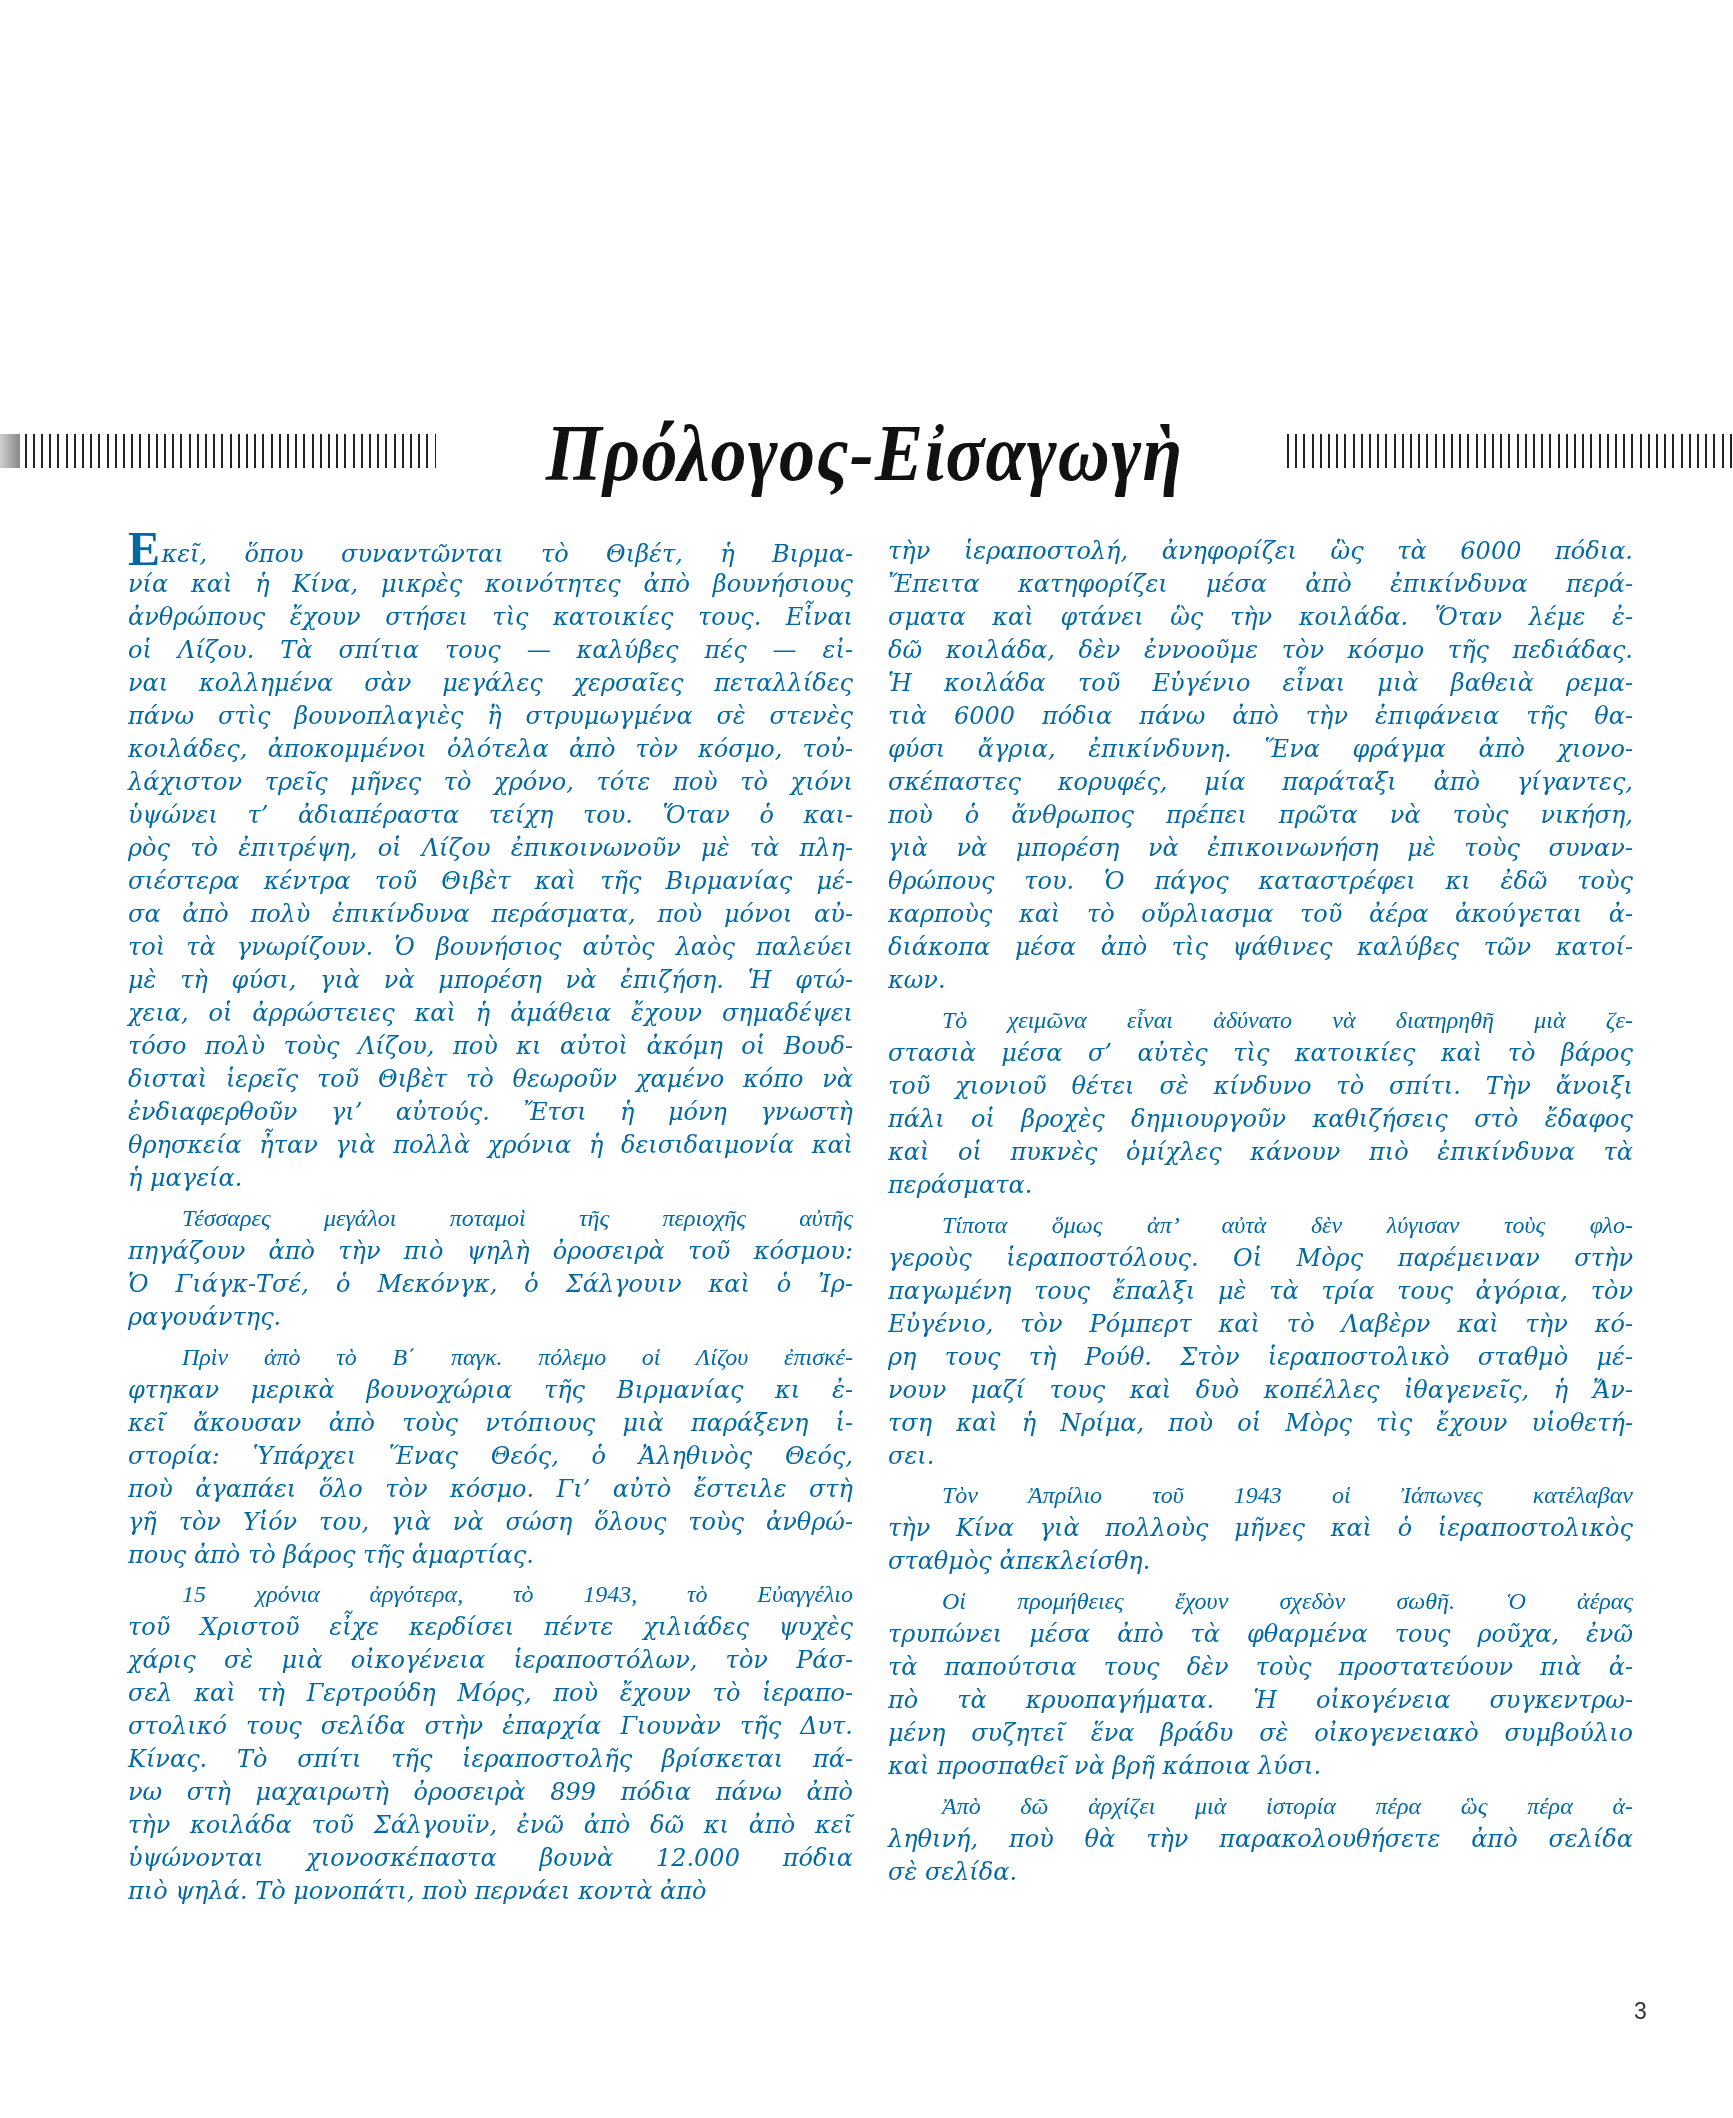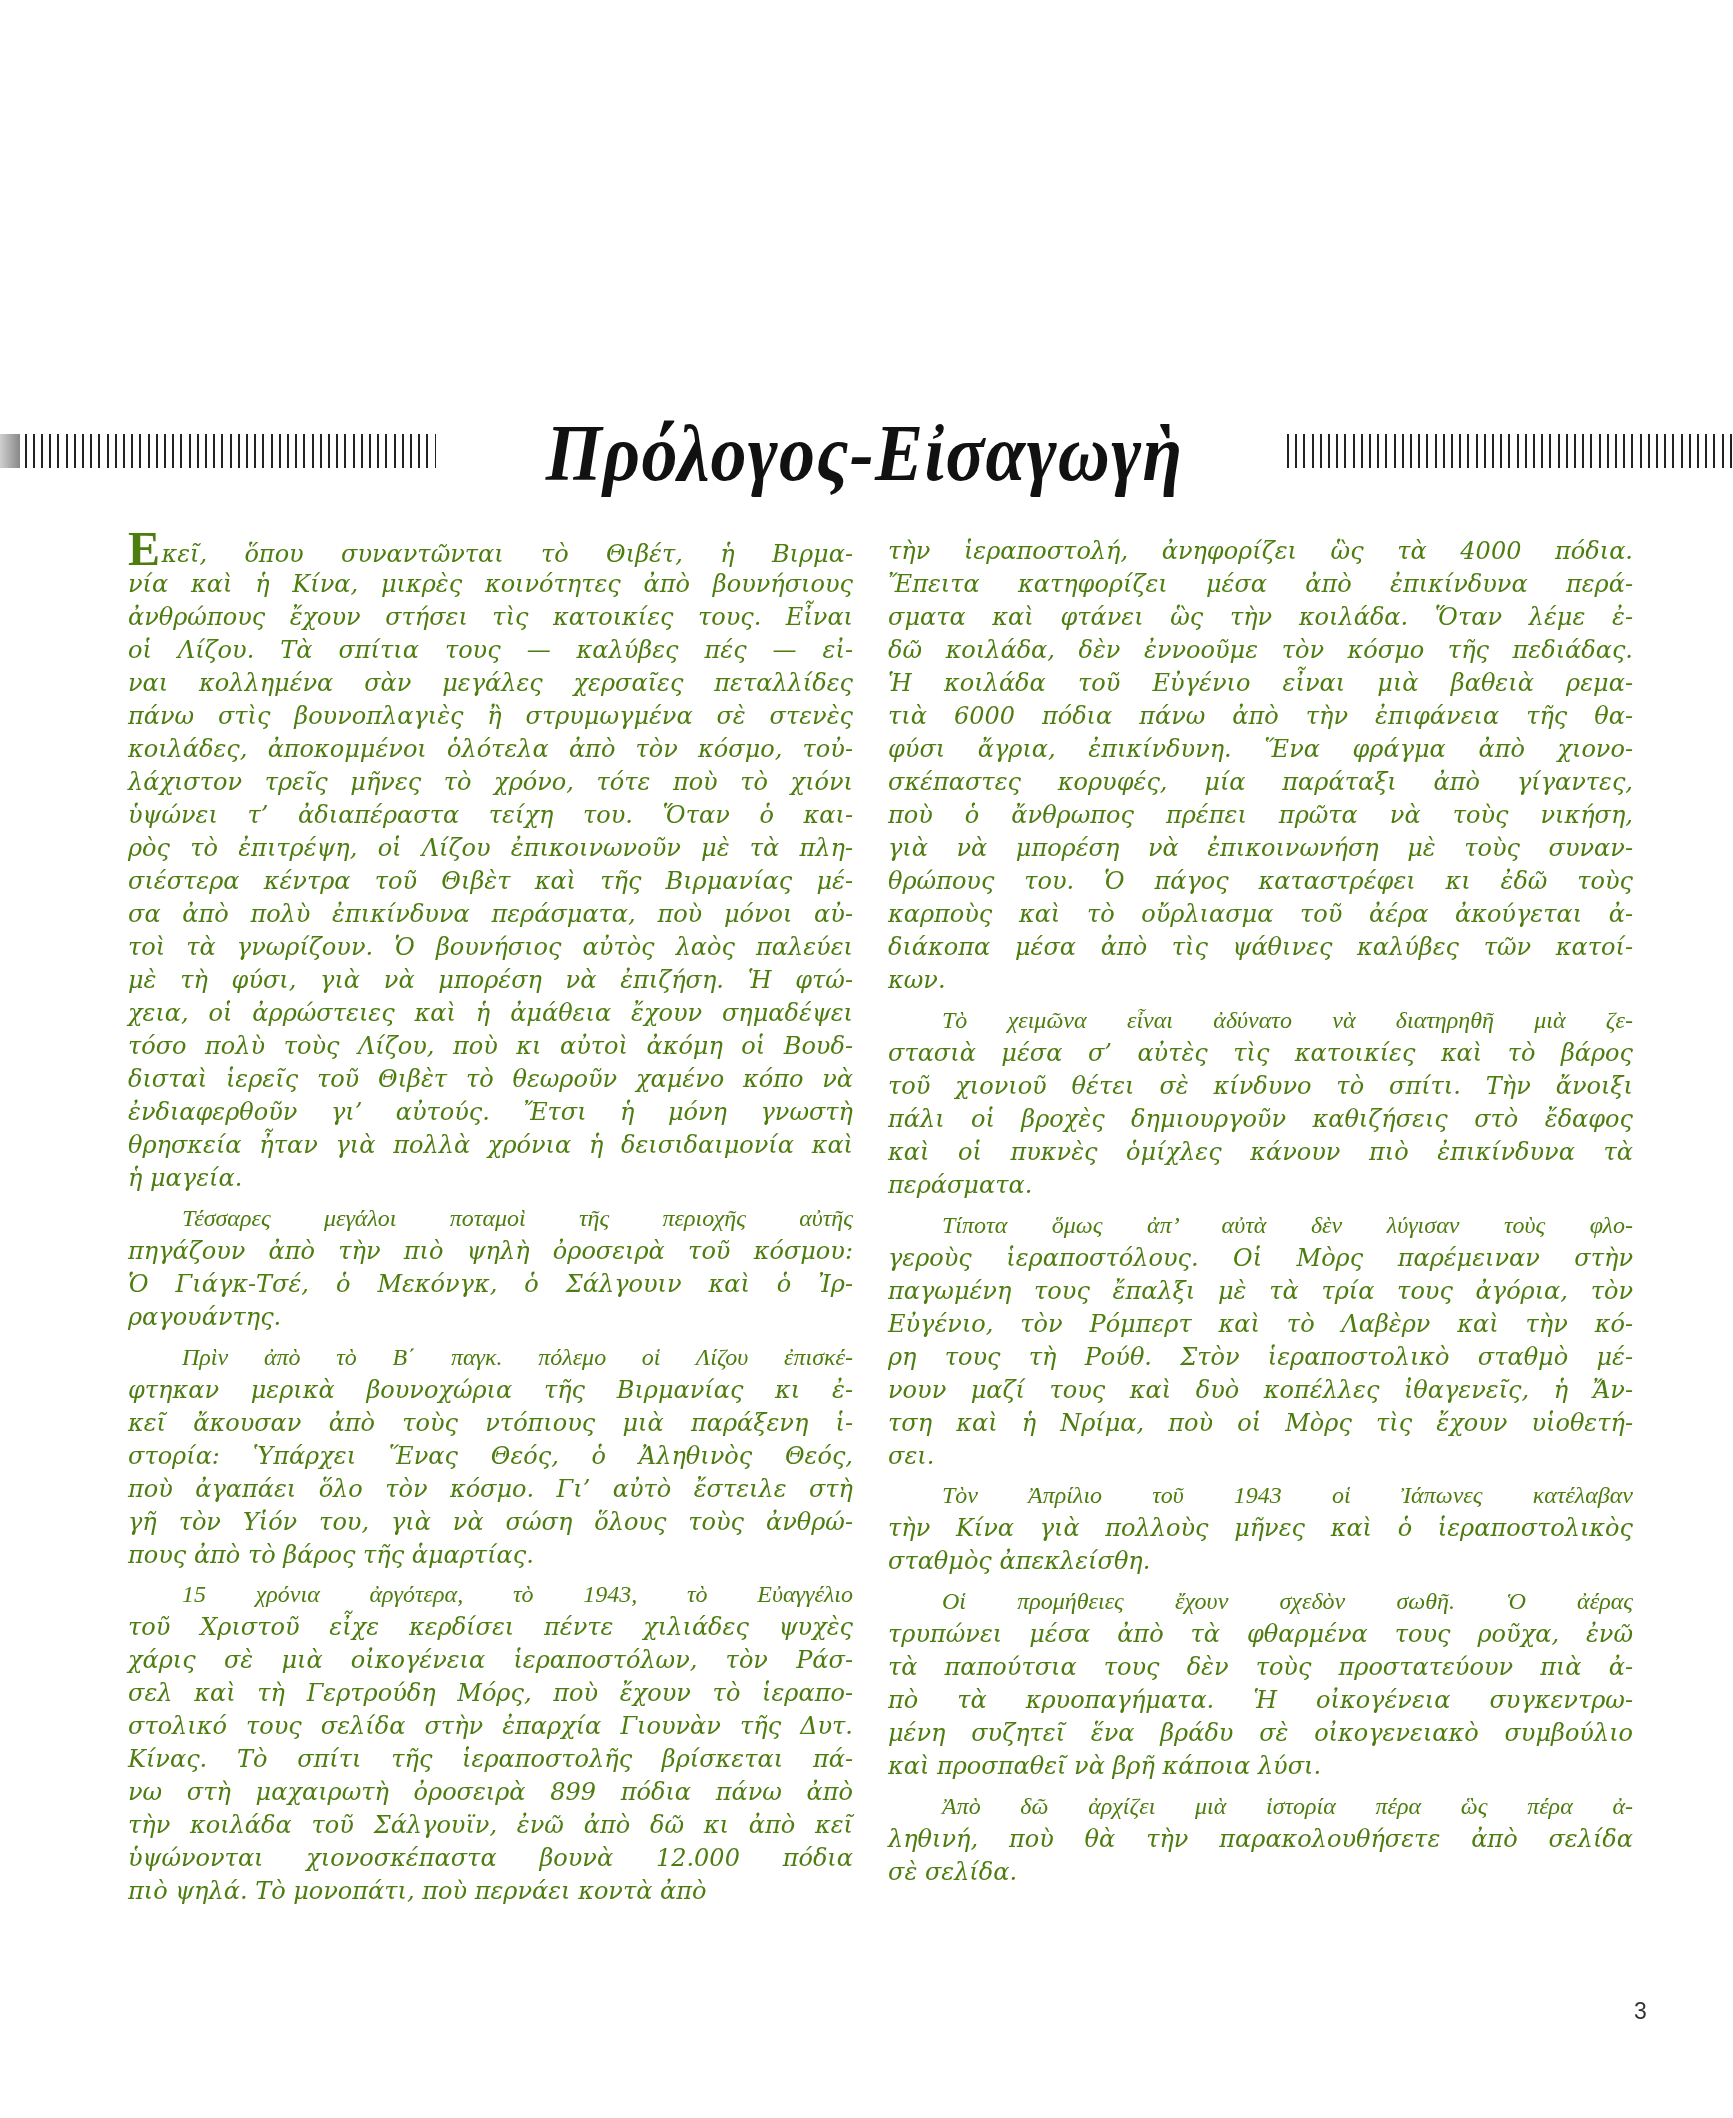--- a/index.html
+++ b/index.html
@@ -19,21 +19,21 @@
   .bars-right { left: 1287px; width: 447px;
     background: repeating-linear-gradient(90deg, #222 0px, #222 2px, transparent 2px, transparent 8.2px); }
   .title { position: absolute; left: 456px; top: -20.4px; width: 817px; text-align: center;
     font-family: "Liberation Serif", "DejaVu Serif", serif; font-weight: bold; font-style: italic;
     font-size: 80px; line-height: 102px; letter-spacing: 1.4px; color: #111;
     transform: scaleX(0.9); transform-origin: center; }
 
   
   .col { position: absolute; top: 535px; font-style: italic;
     font-family: "DejaVu Serif", "Liberation Serif", serif;
-    font-size: 24px; line-height: 33px; color: #4d7c0f; }
+    font-size: 24px; line-height: 33px; color: #0369a1; }
   .col-left { left: 128px; width: 725px; }
   .col-right { left: 888px; width: 745px; }
   .line { display: block; white-space: nowrap; text-align: justify; text-align-last: justify; height: 33px; }
   .line.last { text-align-last: left; }
   .line.indent { padding-left: 54px; font-family: Liberation Serif, serif; }
   .para-gap { display: block; height: 6.8px; }
   .dropcap { font-style: normal; font-weight: bold; font-size: 48px; line-height: 27px;
     font-family: "Liberation Serif", serif; display: inline-block; margin-right: 1.4px; vertical-align: -2.7px; }
 
   .page-number { position: absolute; left: 1634px; top: 1998px;
@@ -88,21 +88,21 @@
     <span class="line">χάρις σὲ μιὰ οἰκογένεια ἱεραποστόλων, τὸν Ράσ-</span>
     <span class="line">σελ καὶ τὴ Γερτρούδη Μόρς, ποὺ ἔχουν τὸ ἱεραπο-</span>
     <span class="line">στολικό τους σελίδα στὴν ἐπαρχία Γιουνὰν τῆς Δυτ.</span>
     <span class="line">Κίνας. Τὸ σπίτι τῆς ἱεραποστολῆς βρίσκεται πά-</span>
     <span class="line">νω στὴ μαχαιρωτὴ ὀροσειρὰ 899 πόδια πάνω ἀπὸ</span>
     <span class="line">τὴν κοιλάδα τοῦ Σάλγουϊν, ἐνῶ ἀπὸ δῶ κι ἀπὸ κεῖ</span>
     <span class="line">ὑψώνονται χιονοσκέπαστα βουνὰ 12.000 πόδια</span>
     <span class="line last">πιὸ ψηλά. Τὸ μονοπάτι, ποὺ περνάει κοντὰ ἀπὸ</span>
   </div>
 <div class="col col-right" id="col-right">
-    <span class="line">τὴν ἱεραποστολή, ἀνηφορίζει ὣς τὰ 4000 πόδια.</span>
+    <span class="line">τὴν ἱεραποστολή, ἀνηφορίζει ὣς τὰ 6000 πόδια.</span>
     <span class="line">Ἔπειτα κατηφορίζει μέσα ἀπὸ ἐπικίνδυνα περά-</span>
     <span class="line">σματα καὶ φτάνει ὣς τὴν κοιλάδα. Ὅταν λέμε ἐ-</span>
     <span class="line">δῶ κοιλάδα, δὲν ἐννοοῦμε τὸν κόσμο τῆς πεδιάδας.</span>
     <span class="line">Ἡ κοιλάδα τοῦ Εὐγένιο εἶναι μιὰ βαθειὰ ρεμα-</span>
     <span class="line">τιὰ 6000 πόδια πάνω ἀπὸ τὴν ἐπιφάνεια τῆς θα-</span>
     <span class="line">φύσι ἄγρια, ἐπικίνδυνη. Ἕνα φράγμα ἀπὸ χιονο-</span>
     <span class="line">σκέπαστες κορυφές, μία παράταξι ἀπὸ γίγαντες,</span>
     <span class="line">ποὺ ὁ ἄνθρωπος πρέπει πρῶτα νὰ τοὺς νικήση,</span>
     <span class="line">γιὰ νὰ μπορέση νὰ ἐπικοινωνήση μὲ τοὺς συναν-</span>
     <span class="line">θρώπους του. Ὁ πάγος καταστρέφει κι ἐδῶ τοὺς</span>

